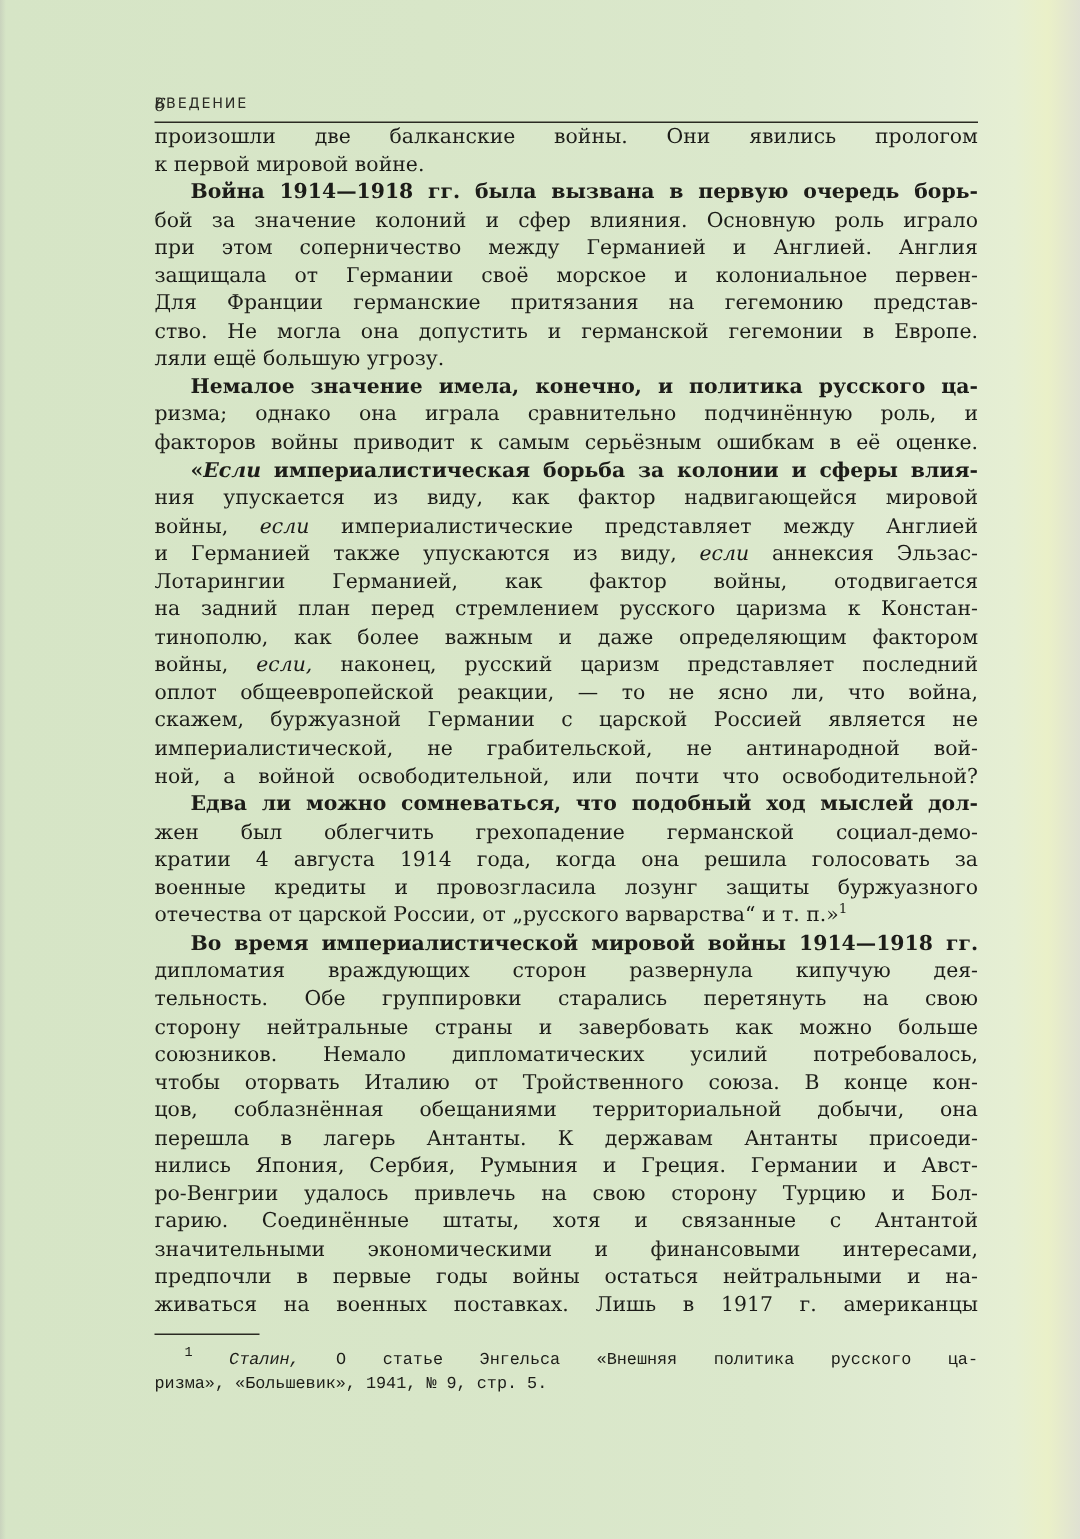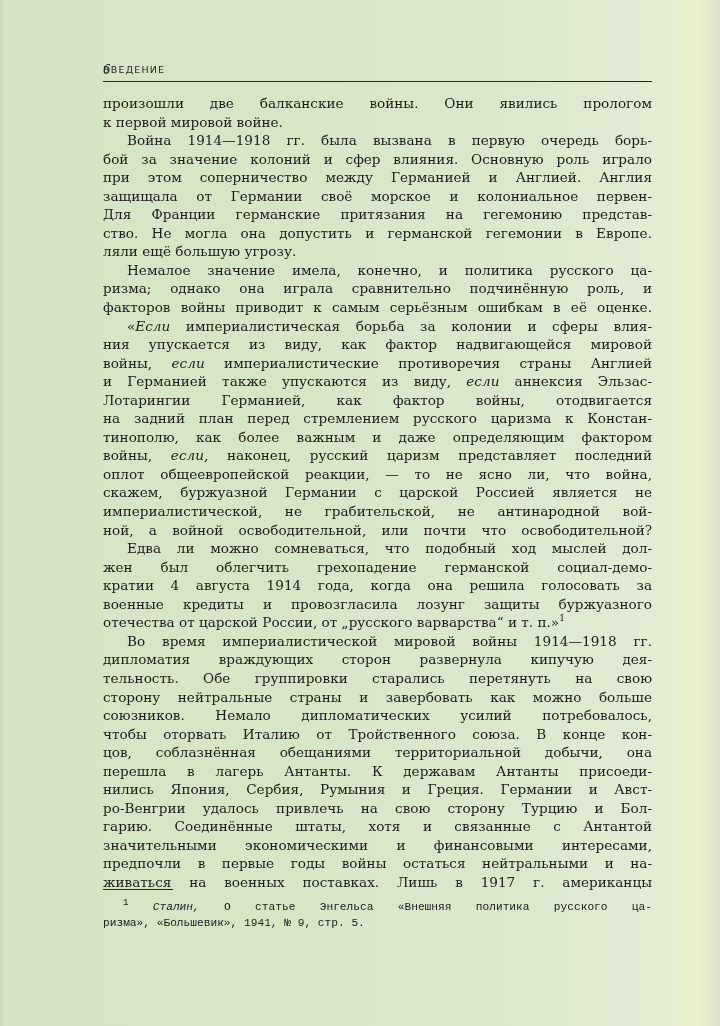--- a/index.html
+++ b/index.html
@@ -50,38 +50,39 @@
       position: absolute;
       left: 103px;
       top: 81px;
       width: 549px;
       height: 0;
       border-top: 1.4px solid #2a2a22;
     }
     .body-text {
       position: absolute;
       left: 103px;
-      top: 94px;
+      top: 82px;
       width: 549px;
       font-size: 13.6px;
       line-height: 18.55px;
     }
     .line {
       display: block;
       white-space: nowrap;
       text-align: justify;
       text-align-last: justify;
       height: 18.55px;
       overflow: visible;
     }
     .line.last {
       text-align-last: left;
     }
     .line.indent {
       padding-left: 24px;
+      font-weight: bold;
     }
     .it { font-style: italic; }
     sup { font-size: 9px; line-height: 0; }
     .footnote-rule {
       position: absolute;
       left: 103px;
       top: 889px;
       width: 70px;
       height: 0;
       border-top: 1px solid #2a2a22;
@@ -123,21 +124,21 @@
       <span class="line"><span>при этом соперничество между Германией и Англией. Англия</span></span>
       <span class="line"><span>защищала от Германии своё морское и колониальное первен-</span></span>
       <span class="line"><span>Для Франции германские притязания на гегемонию представ-</span></span>
       <span class="line"><span>ство. Не могла она допустить и германской гегемонии в Европе.</span></span>
       <span class="line last"><span>ляли ещё большую угрозу.</span></span>
       <span class="line indent"><span>Немалое значение имела, конечно, и политика русского ца-</span></span>
       <span class="line"><span>ризма; однако она играла сравнительно подчинённую роль, и</span></span>
       <span class="line"><span>факторов войны приводит к самым серьёзным ошибкам в её оценке.</span></span>
       <span class="line indent"><span>«</span><span class="it">Если</span><span> империалистическая борьба за колонии и сферы влия-</span></span>
       <span class="line"><span>ния упускается из виду, как фактор надвигающейся мировой</span></span>
-      <span class="line"><span>войны, </span><span class="it">если</span><span> империалистические противоречия страны Англией</span></span>
+      <span class="line"><span>войны, </span><span class="it">если</span><span> империалистические представляет между Англией</span></span>
       <span class="line"><span>и Германией также упускаются из виду, </span><span class="it">если</span><span> аннексия Эльзас-</span></span>
       <span class="line"><span>Лотарингии Германией, как фактор войны, отодвигается</span></span>
       <span class="line"><span>на задний план перед стремлением русского царизма к Констан-</span></span>
       <span class="line"><span>тинополю, как более важным и даже определяющим фактором</span></span>
       <span class="line"><span>войны, </span><span class="it">если,</span><span> наконец, русский царизм представляет последний</span></span>
       <span class="line"><span>оплот общеевропейской реакции, — то не ясно ли, что война,</span></span>
       <span class="line"><span>скажем, буржуазной Германии с царской Россией является не</span></span>
       <span class="line"><span>империалистической, не грабительской, не антинародной вой-</span></span>
       <span class="line"><span>ной, а войной освободительной, или почти что освободительной?</span></span>
       <span class="line indent"><span>Едва ли можно сомневаться, что подобный ход мыслей дол-</span></span>

